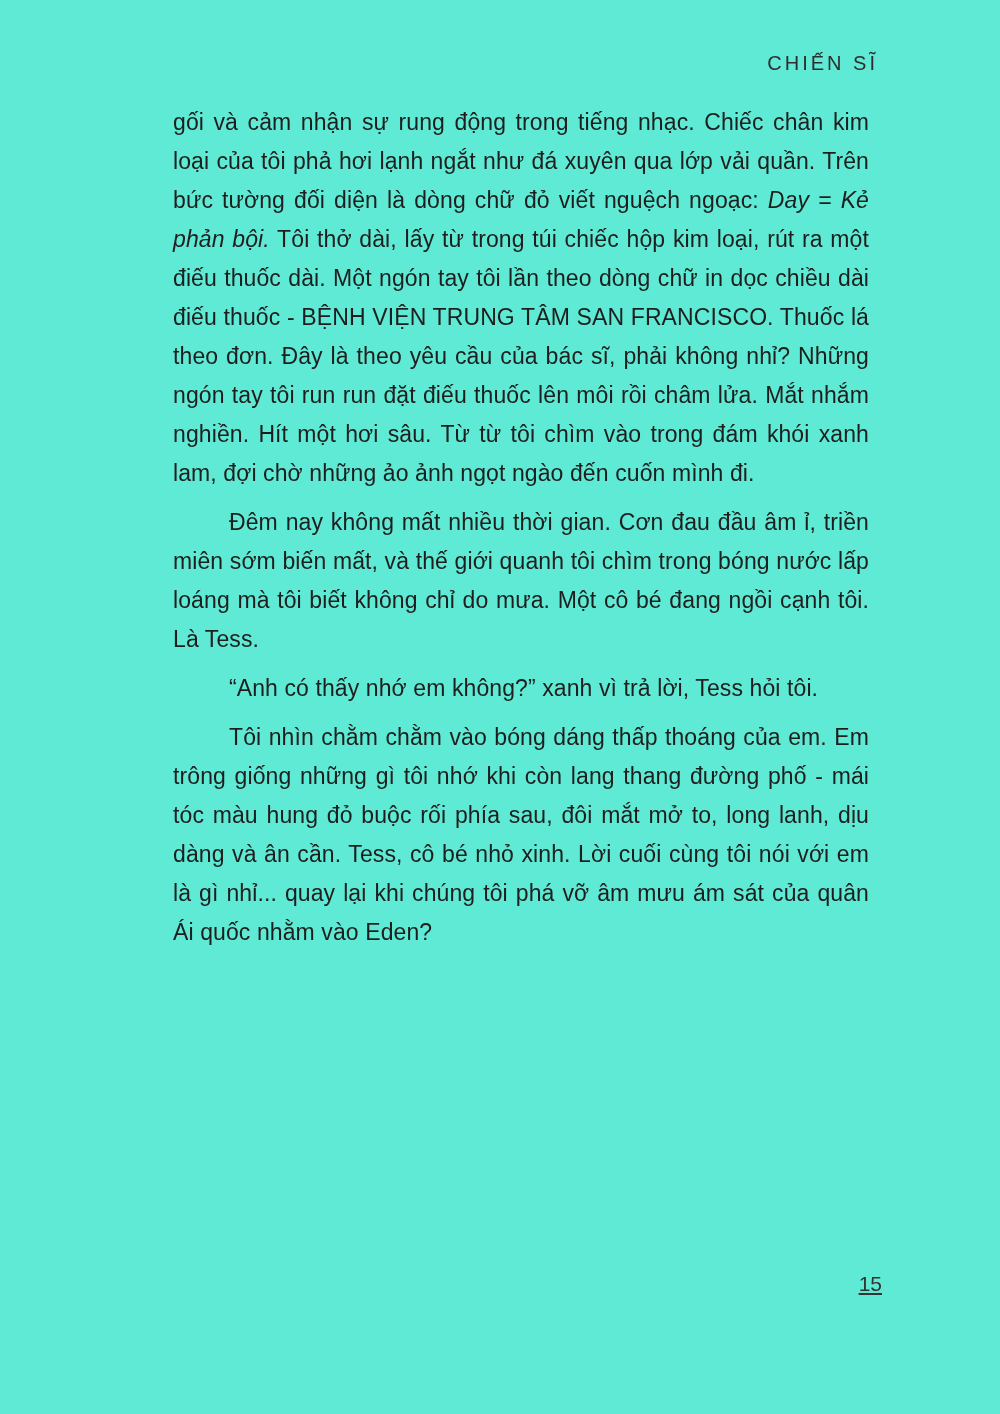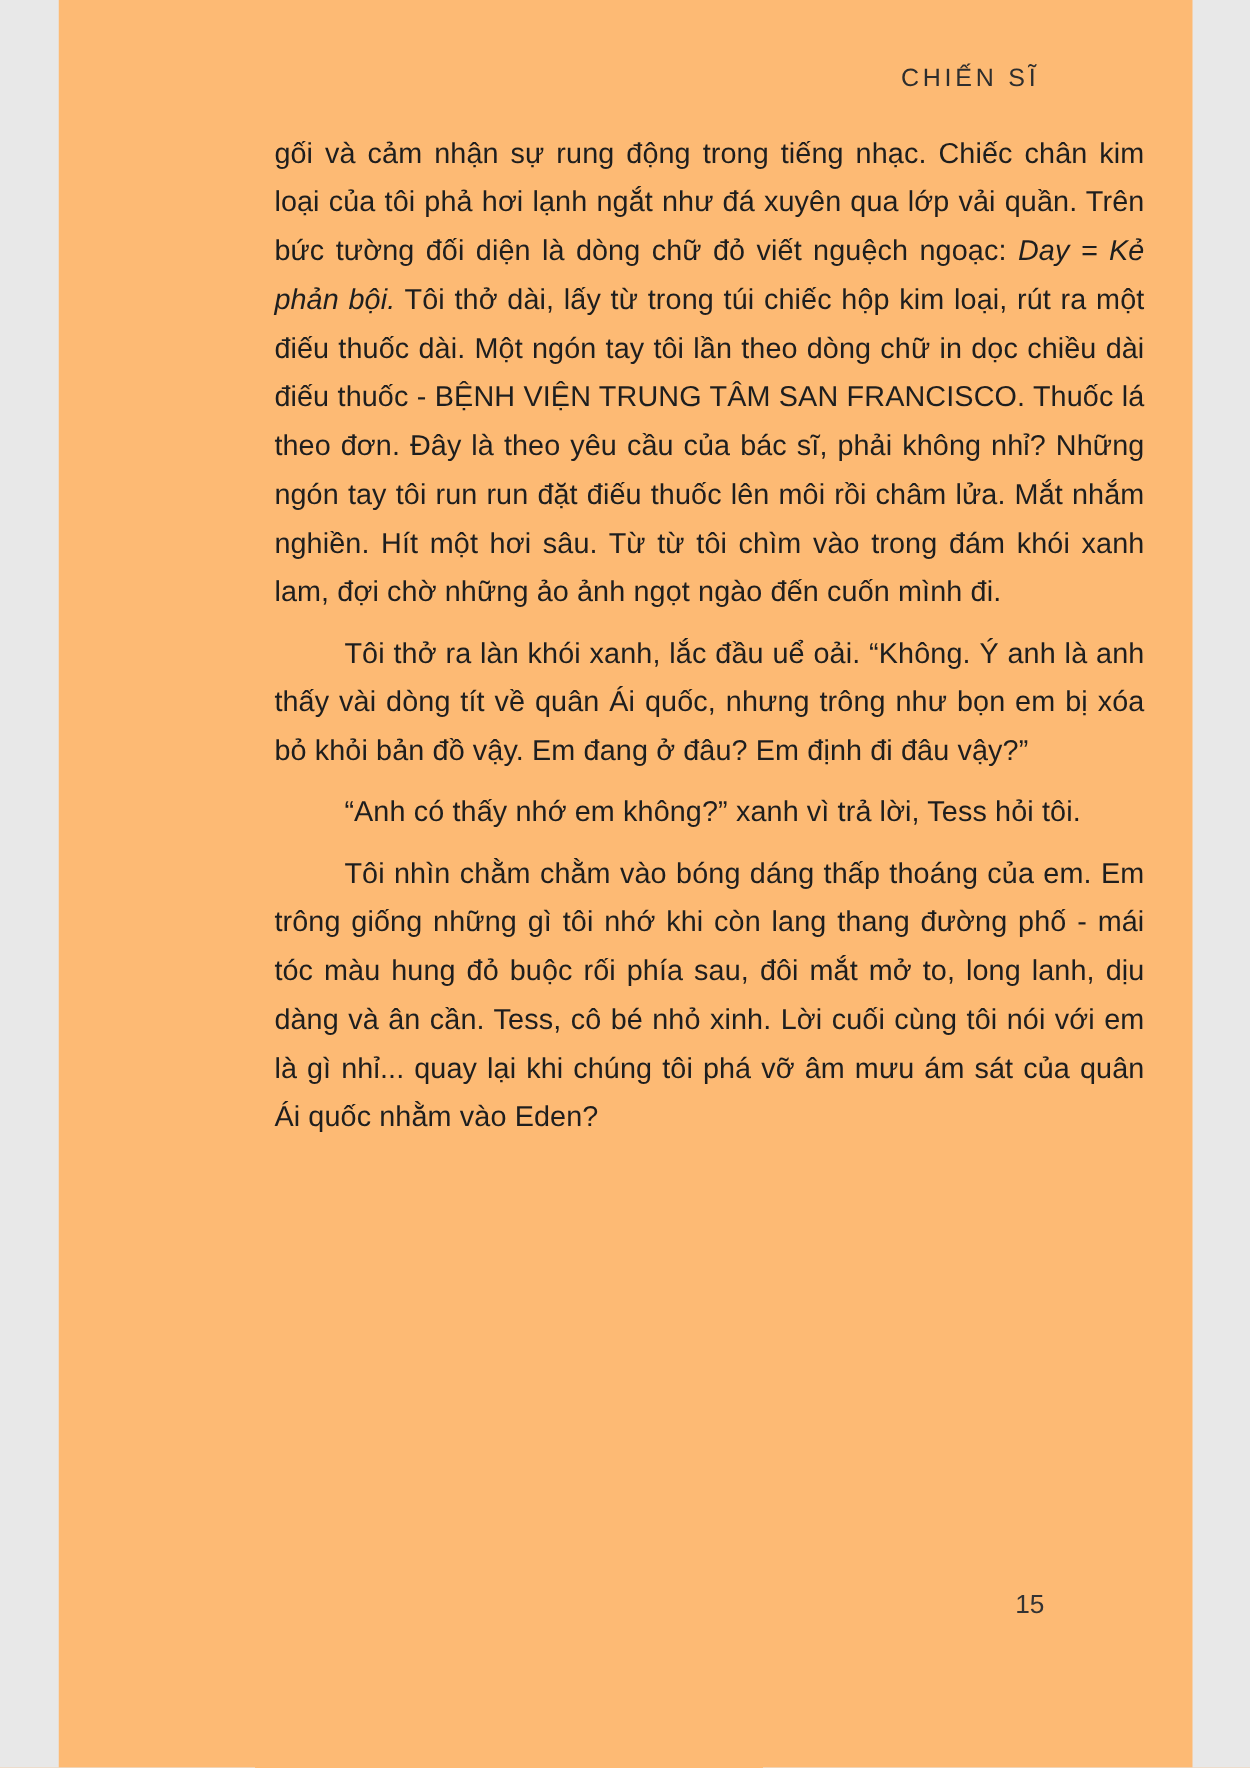--- a/index.html
+++ b/index.html
@@ -2,24 +2,24 @@
 <html lang="vi"><head>
 <meta charset="utf-8">
 <style>
   html, body {
     margin: 0;
     padding: 0;
     background: #e8e8e8;
   }
   .page {
     position: relative;
-    width: 907px;
+    width: 1000px;
     height: 1414px;
     margin: 0 auto;
-    background: #fdba74;
+    background: #5eead4;
     font-family: "Liberation Sans", "DejaVu Sans", sans-serif;
     color: #1e1e1e;
     overflow: hidden;
   }
   .running-header {
     position: absolute;
     top: 52px;
     right: 122px;
     font-size: 20px;
     letter-spacing: 3px;
@@ -44,29 +44,30 @@
   }
   .it {
     font-style: italic;
   }
   .page-number {
     position: absolute;
     right: 118px;
     top: 1272px;
     font-size: 21px;
     color: #333333;
+    text-decoration: underline;
   }
 </style>
 </head>
 <body>
 
 <div class="page">
   <div class="running-header">CHIẾN SĨ</div>
 
   <div class="page-body">
       <p><span>gối và cảm nhận sự rung động trong tiếng nhạc. Chiếc chân kim loại của tôi phả hơi lạnh ngắt như đá xuyên qua lớp vải quần. Trên bức tường đối diện là dòng chữ đỏ viết nguệch ngoạc: </span><span class="it">Day = Kẻ phản bội.</span><span> Tôi thở dài, lấy từ trong túi chiếc hộp kim loại, rút ra một điếu thuốc dài. Một ngón tay tôi lần theo dòng chữ in dọc chiều dài điếu thuốc - BỆNH VIỆN TRUNG TÂM SAN FRANCISCO. Thuốc lá theo đơn. Đây là theo yêu cầu của bác sĩ, phải không nhỉ? Những ngón tay tôi run run đặt điếu thuốc lên môi rồi châm lửa. Mắt nhắm nghiền. Hít một hơi sâu. Từ từ tôi chìm vào trong đám khói xanh lam, đợi chờ những ảo ảnh ngọt ngào đến cuốn mình đi.</span></p>
-      <p class="indent"><span>Tôi thở ra làn khói xanh, lắc đầu uể oải. “Không. Ý anh là anh thấy vài dòng tít về quân Ái quốc, nhưng trông như bọn em bị xóa bỏ khỏi bản đồ vậy. Em đang ở đâu? Em định đi đâu vậy?”</span></p>
+      <p class="indent"><span>Đêm nay không mất nhiều thời gian. Cơn đau đầu âm ỉ, triền miên sớm biến mất, và thế giới quanh tôi chìm trong bóng nước lấp loáng mà tôi biết không chỉ do mưa. Một cô bé đang ngồi cạnh tôi. Là Tess.</span></p>
       <p class="indent"><span>“Anh có thấy nhớ em không?” xanh vì trả lời, Tess hỏi tôi.</span></p>
       <p class="indent"><span>Tôi nhìn chằm chằm vào bóng dáng thấp thoáng của em. Em trông giống những gì tôi nhớ khi còn lang thang đường phố - mái tóc màu hung đỏ buộc rối phía sau, đôi mắt mở to, long lanh, dịu dàng và ân cần. Tess, cô bé nhỏ xinh. Lời cuối cùng tôi nói với em là gì nhỉ... quay lại khi chúng tôi phá vỡ âm mưu ám sát của quân Ái quốc nhằm vào Eden?</span></p>
     </div>
 
   <div class="page-number">15</div>
 </div>
 
 </body></html>

